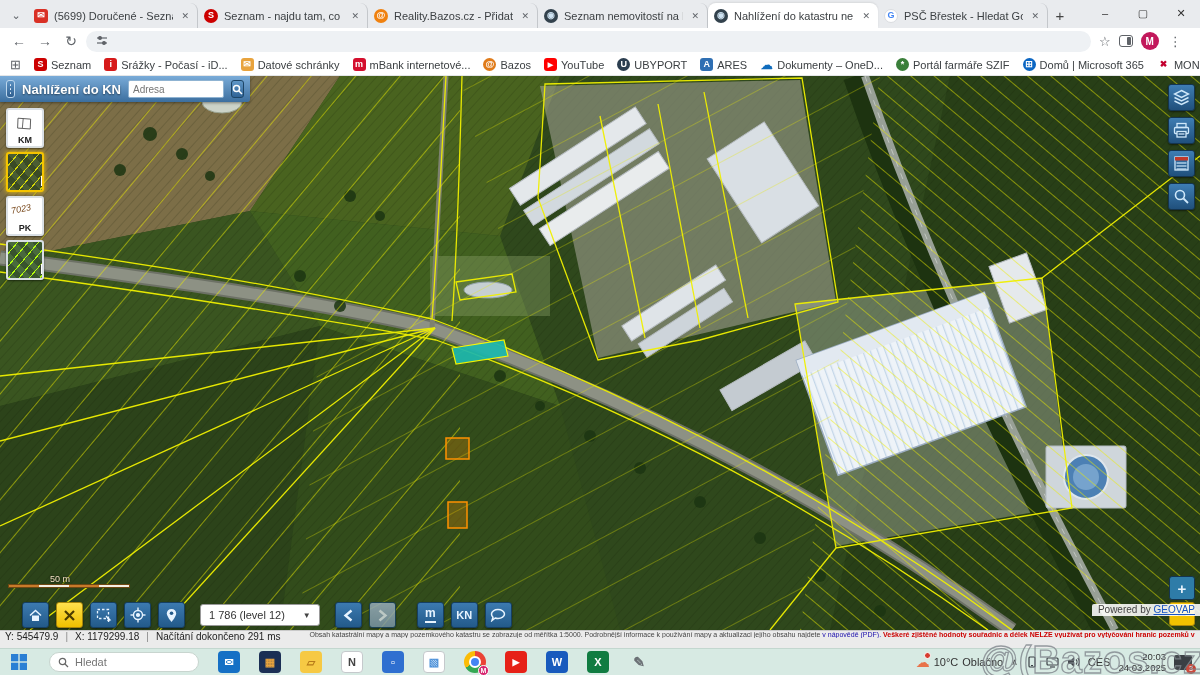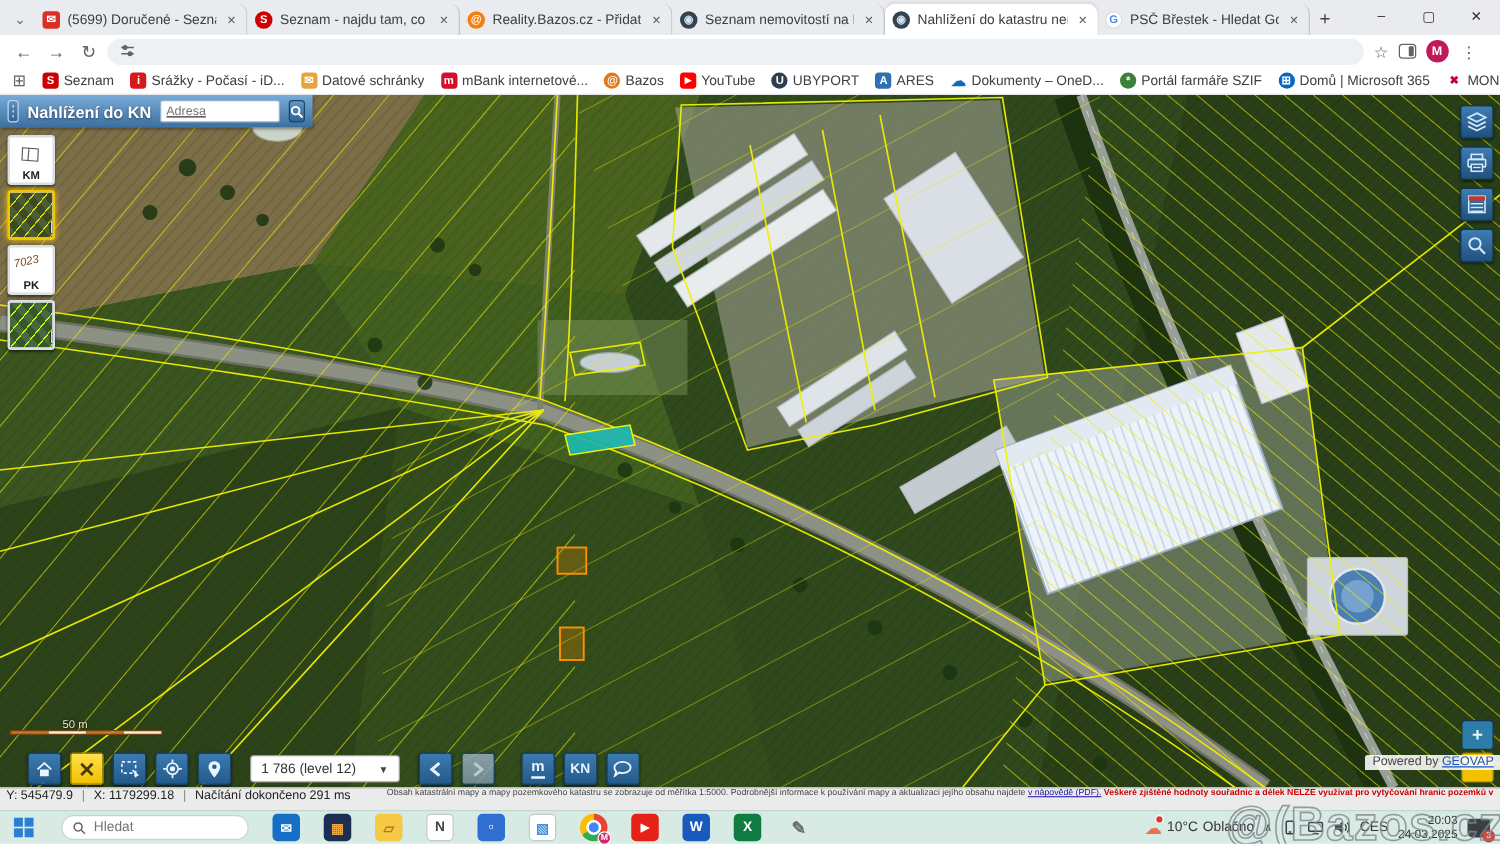--- a/index.html
+++ b/index.html
@@ -41,21 +41,21 @@
   .bm-divider { width:1px; height:14px; background:#d0d3d6; }
 
   
   .map-region { position:absolute; top:76px; left:0; width:1200px; height:554px; background:#2c431a; overflow:hidden; }
   .map-svg { position:absolute; inset:0; }
 
   .app-header { position:absolute; top:0; left:0; width:250px; height:26px; background:linear-gradient(#79abd8,#3c6f9f); display:flex; align-items:center; gap:7px; padding:0 6px; border-radius:0 0 3px 0; box-shadow:0 1px 3px rgba(0,0,0,.4); }
   .hamburger { width:22px; height:18px; border:1px solid #bcd6ec; border-radius:3px; background:linear-gradient(#5d92c2,#2f5f90); display:flex; flex-direction:column; justify-content:center; gap:2px; padding:0 3px; cursor:pointer; }
   .hamburger i { display:block; height:2px; background:#eaf4fc; border-radius:1px; }
   .app-title { color:#fff; font-size:13px; font-weight:bold; text-shadow:0 1px 2px rgba(0,0,0,.5); white-space:nowrap; }
-  .addr-input { width:96px; height:18px; border:1px solid #8fb3d2; border-radius:2px; font-size:10px; padding:0 4px; color:#333;text-decoration:underline; }
+  .addr-input { width:96px; height:18px; border:1px solid #8fb3d2; border-radius:2px; font-size:10px; padding:0 4px; color:#333; }
   .hdr-search-btn { width:20px; height:18px; border:1px solid #1d4566; border-radius:3px; background:linear-gradient(#5f97c8,#2f6396); display:flex; align-items:center; justify-content:center; cursor:pointer; }
 
   .layer-col { position:absolute; top:32px; left:6px; display:flex; flex-direction:column; gap:4px; }
   .layer-btn { width:38px; height:40px; border:2px solid #d9dfe5; border-radius:3px; background:#fff; position:relative; cursor:pointer; overflow:hidden; box-shadow:0 1px 2px rgba(0,0,0,.5); }
   .layer-btn.selected { border-color:#f5c400; box-shadow:0 0 5px #f5c400; }
   .layer-thumb-km { position:absolute; inset:2px; background:#fff; }
   .layer-thumb-km svg { width:100%; height:100%; }
   .layer-thumb-orto { position:absolute; inset:0; background:repeating-linear-gradient(48deg,#4b5d33 0 6px,#3a4a26 6px 12px); }
   .layer-thumb-orto::after { content:""; position:absolute; inset:0; background:repeating-linear-gradient(130deg,transparent 0 7px,rgba(240,240,0,.85) 7px 8px); }
   .layer-label-dark { position:absolute; bottom:1px; left:0; right:0; text-align:center; font-size:9px; font-weight:bold; color:#222; }

